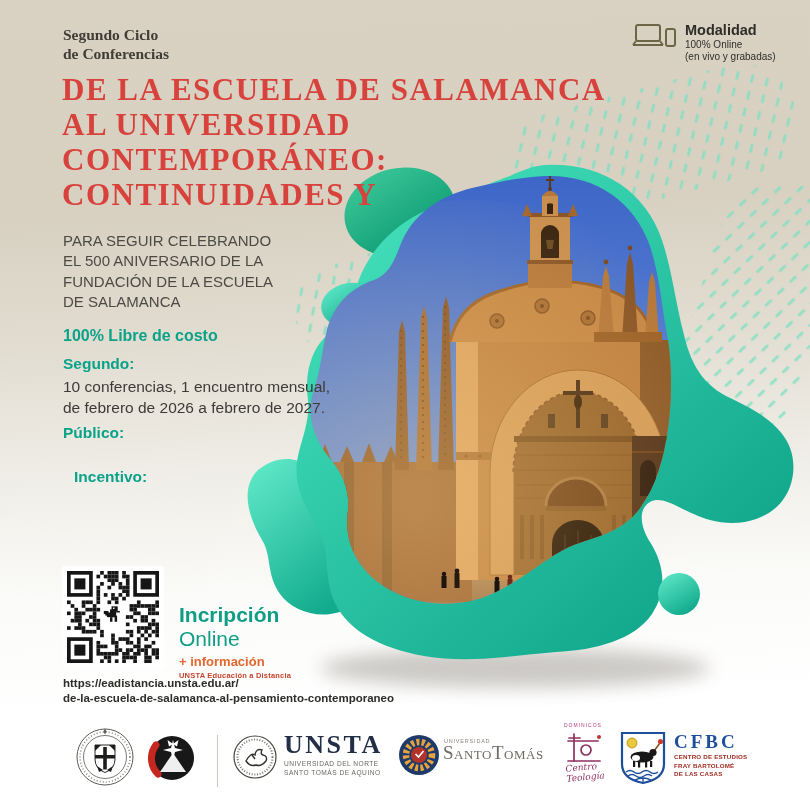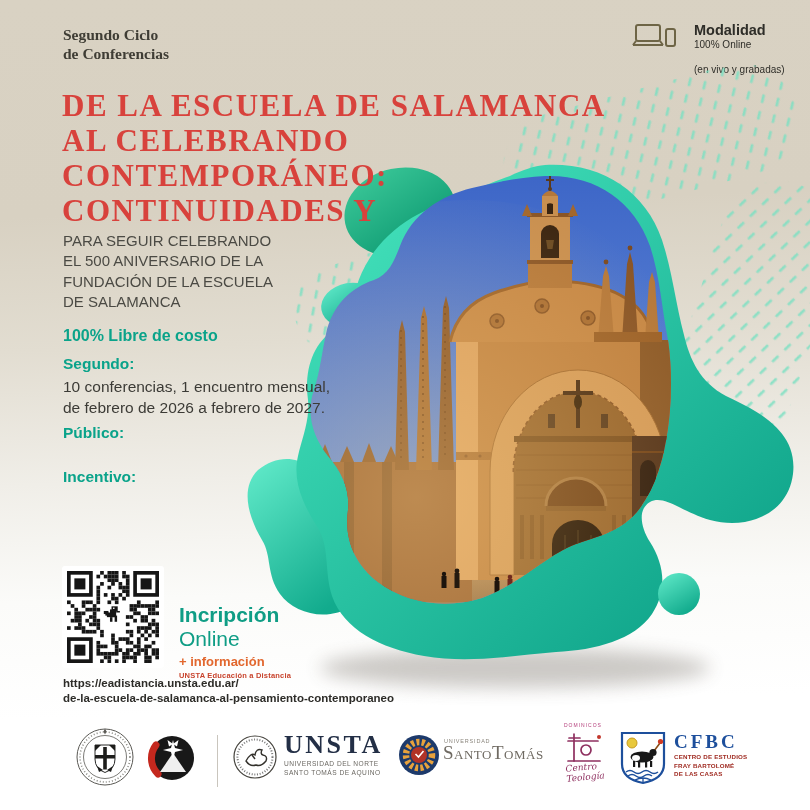--- a/index.html
+++ b/index.html
@@ -11,34 +11,34 @@
   html,body{margin:0;padding:0;}
   body{font-family:"Liberation Sans",sans-serif;}
   #poster{
     position:relative;width:810px;height:810px;overflow:hidden;
     background:linear-gradient(178deg,#d9d2c3 0%,#d8d1c2 26%,#e2ddd1 42%,#f0eee8 58%,#fbfbf9 72%,#ffffff 86%,#ffffff 100%);
   }
   .abs{position:absolute;}
   .ml{white-space:pre-line;}
   
   .series{left:63px;top:26px;font-family:"Liberation Serif",serif;font-weight:bold;font-size:15.5px;line-height:1.22;color:#3f3d35;}
-  .modality{right:18px;top:22px;display:flex;gap:18px;align-items:flex-start;width:160px;}
+  .modality{right:18px;top:22px;display:flex;gap:9px;align-items:flex-start;width:160px;}
   .modality .txt{color:#2e2d28;line-height:1.15;}
   .modality .t1{font-weight:bold;font-size:14.5px;}
   .modality .t2{font-size:10px;}
-  .modality .t3{font-size:10px;margin-top:14px;}
+  .modality .t3{font-size:10px;margin-top:1px;}
   
-  .title{left:62px;top:88px;width:600px;font-family:"Liberation Serif",serif;font-weight:bold;font-size:31px;line-height:1.13;letter-spacing:1.5px;color:var(--red);z-index:5;}
+  .title{left:62px;top:72px;width:600px;font-family:"Liberation Serif",serif;font-weight:bold;font-size:31px;line-height:1.13;letter-spacing:1.5px;color:var(--red);z-index:5;}
   .subtitle{left:63px;top:231px;font-size:15px;line-height:1.36;color:#4b4a44;z-index:5;}
   .free{left:63px;top:327px;font-size:16px;font-weight:bold;color:var(--teal);z-index:5;}
   .sec-h{font-size:15.5px;font-weight:bold;color:var(--teal);z-index:5;}
   .sec-b{font-size:15.5px;color:var(--ink);line-height:1.38;z-index:5;}
   .h-prog{left:63px;top:355px;} .b-prog{left:63px;top:376px;}
   .h-pub{left:63px;top:424px;}  .b-pub{left:63px;top:445px;}
-  .h-inc{left:63px;top:468px;text-align:center;}  .b-inc{left:63px;top:489px;}
+  .h-inc{left:74px;top:468px;text-align:center;}  .b-inc{left:63px;top:489px;}
   
   .qr{left:62px;top:566px;width:102px;height:102px;z-index:5;}
   .insc{left:179px;top:604px;z-index:5;line-height:1.0;}
   .insc .l1{font-size:21px;font-weight:bold;color:#0f9d85;}
   .insc .l2{font-size:21px;color:#0f9d85;margin-top:3px;}
   .insc .l3{font-size:13px;font-weight:bold;color:var(--orange);margin-top:6px;}
   .insc .l4{font-size:7.5px;font-weight:bold;color:#c8432c;margin-top:4px;letter-spacing:.2px;}
   .url{left:63px;top:676px;font-size:11.5px;font-weight:bold;color:#2d2c28;line-height:1.32;z-index:5;}
   
   .footer{left:0;top:718px;width:810px;height:88px;z-index:6;}
@@ -316,21 +316,21 @@
     </svg>
     <div class="txt">
       <div class="t1">Modalidad</div>
       <div class="t2">100% Online</div>
       <div class="t3">(en vivo y grabadas)</div>
     </div>
   </div>
 
   <div class="abs title">
     <span style="display:block">DE LA ESCUELA DE SALAMANCA</span>
-    <span style="display:block">AL CELEBRANDO CONTEMPORÁNEO:</span>
+    <span style="display:block">AL UNIVERSIDAD CONTEMPORÁNEO:</span>
     <span style="display:block">CONTINUIDADES Y</span>
   </div>
 
   <div class="abs subtitle ml">PARA SEGUIR CELEBRANDO
 EL 500 ANIVERSARIO DE LA
 FUNDACIÓN DE LA ESCUELA
 DE SALAMANCA</div>
   <div class="abs free">100% Libre de costo</div>
 
   <div class="abs sec-h h-prog">Segundo:</div>

